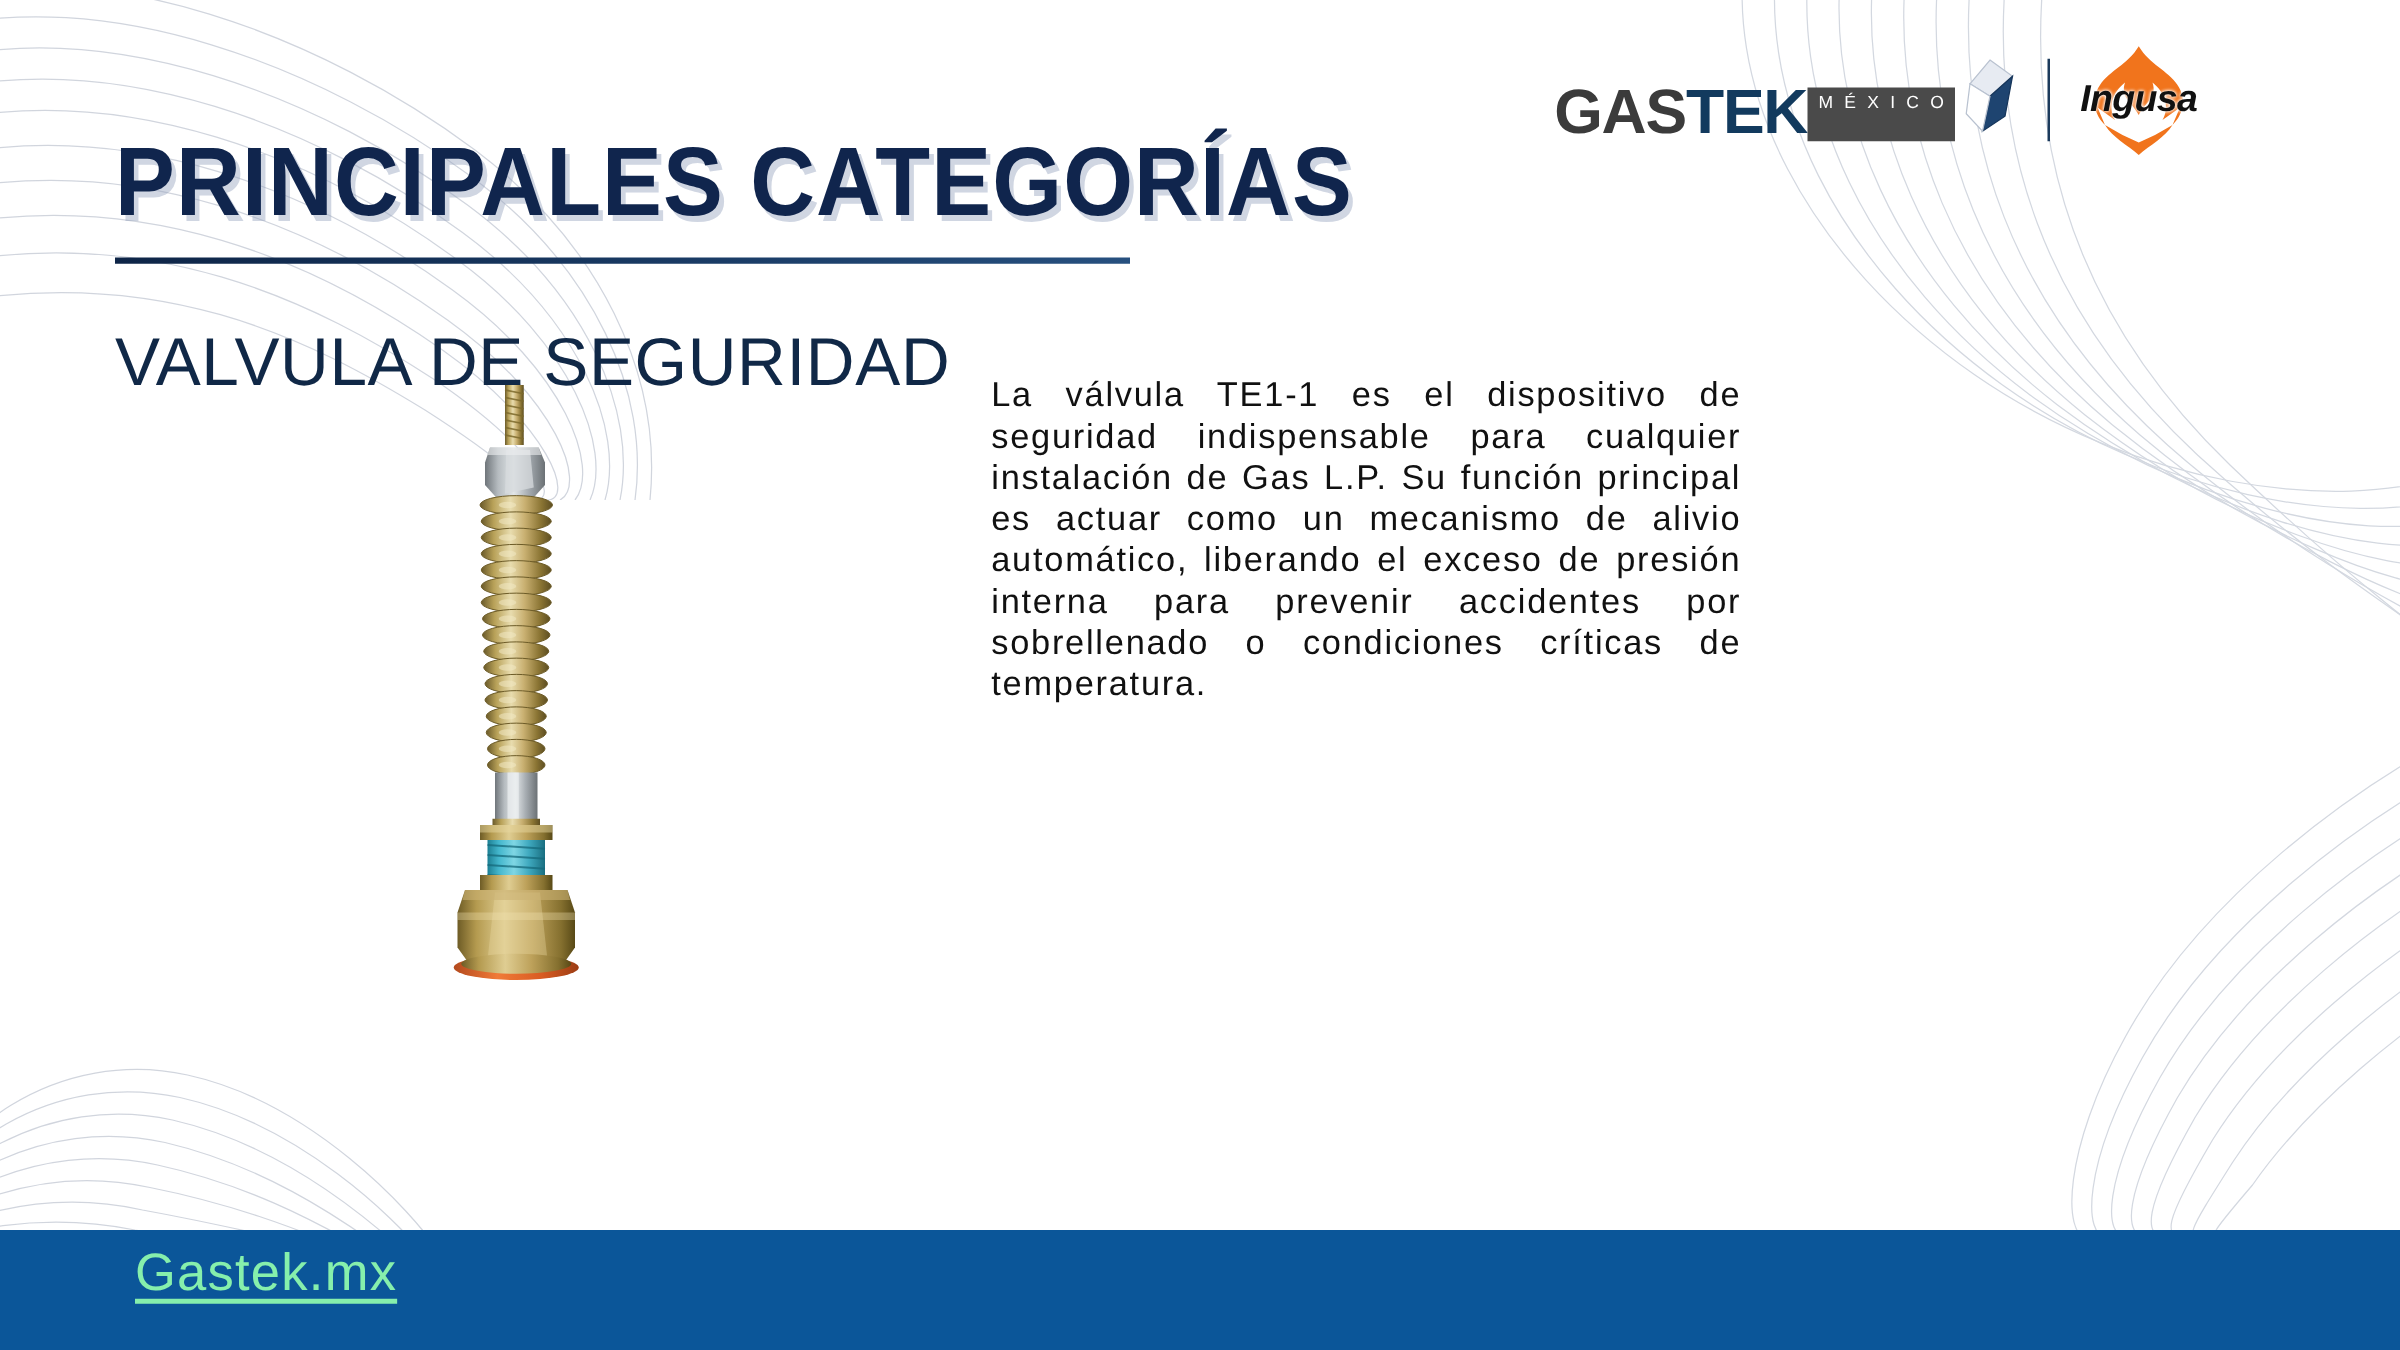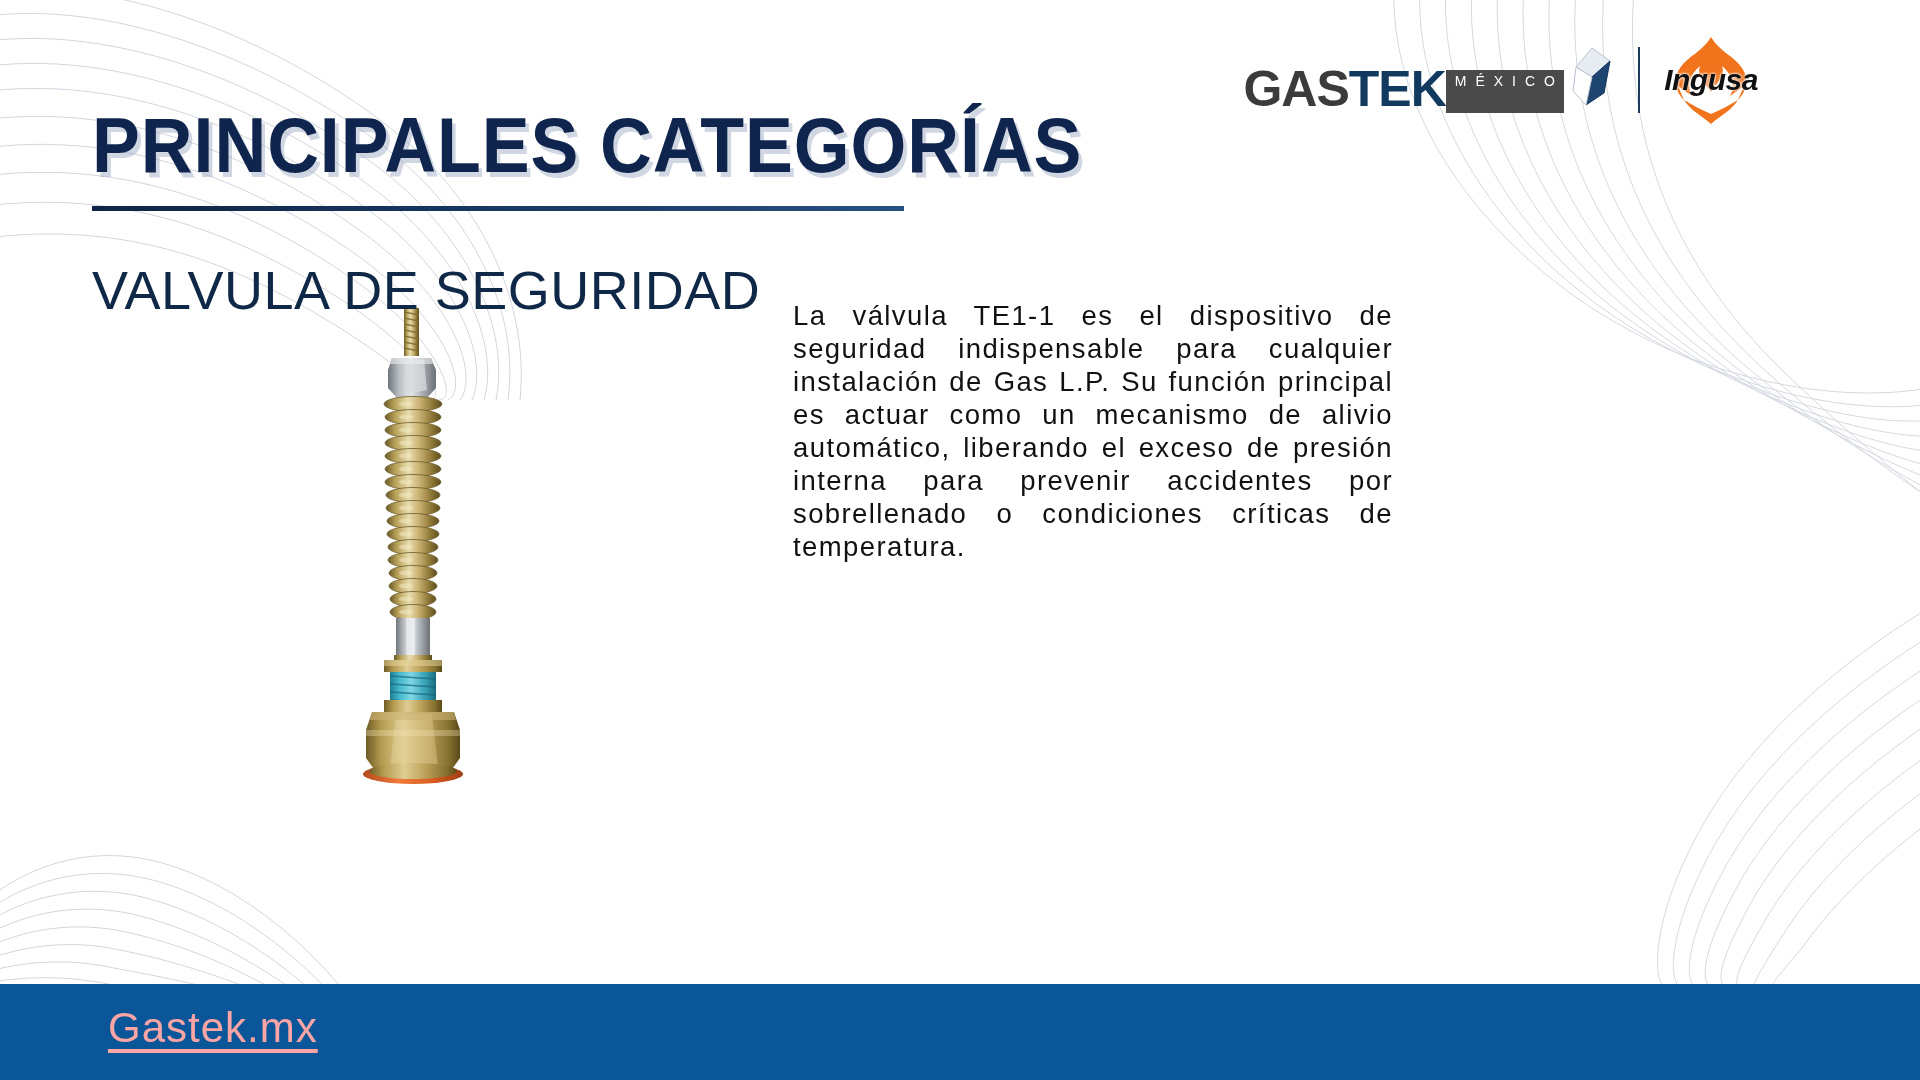--- a/index.html
+++ b/index.html
@@ -88,22 +88,22 @@
 
   
   .product { position:absolute; left:300px; top:300px; width:300px; height:490px; z-index:3; }
 
   
   .footer-bar {
     position:absolute; left:0; bottom:0; width:1920px; height:96px;
     background:#0b5699; z-index:6;
   }
   .footer-link {
-    position:absolute; left:108px; top:20px;
-    font-size:42px; font-weight:400; color:#fca5a5;
+    position:absolute; left:108px; top:10px;
+    font-size:42px; font-weight:400; color:#86efac;
     text-underline-offset:7px;
     letter-spacing:1px;
   }
 </style>
 </head>
 <body>
 
 <div class="bg-waves">
 
   <svg class="wave-tl" width="620" height="430" viewBox="0 0 620 430" fill="none">

